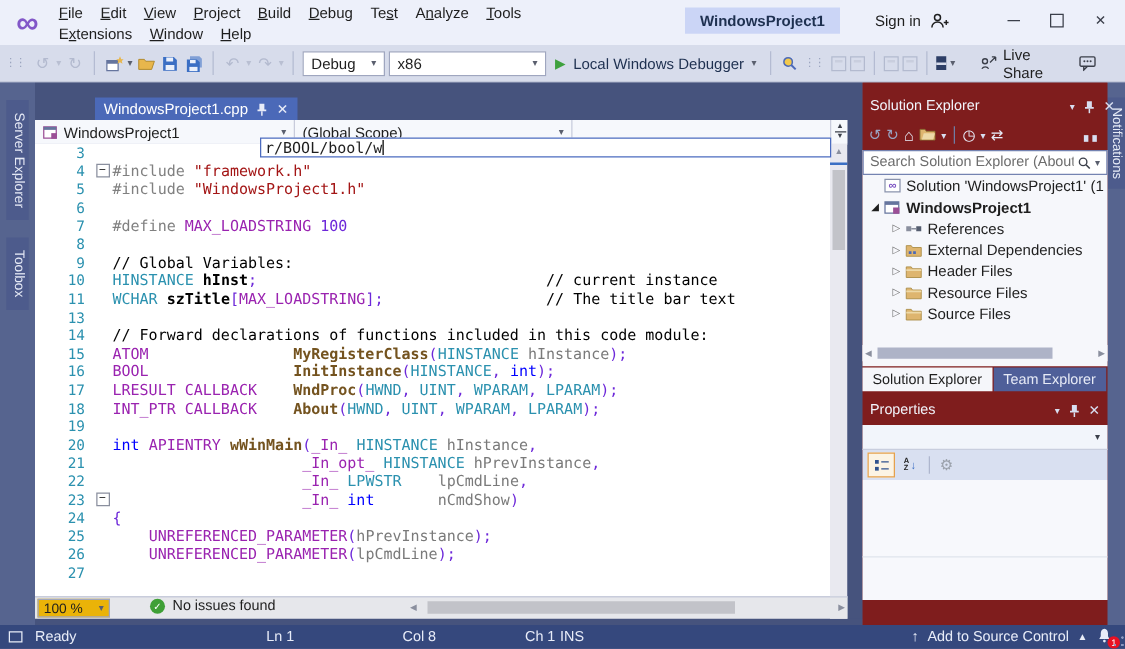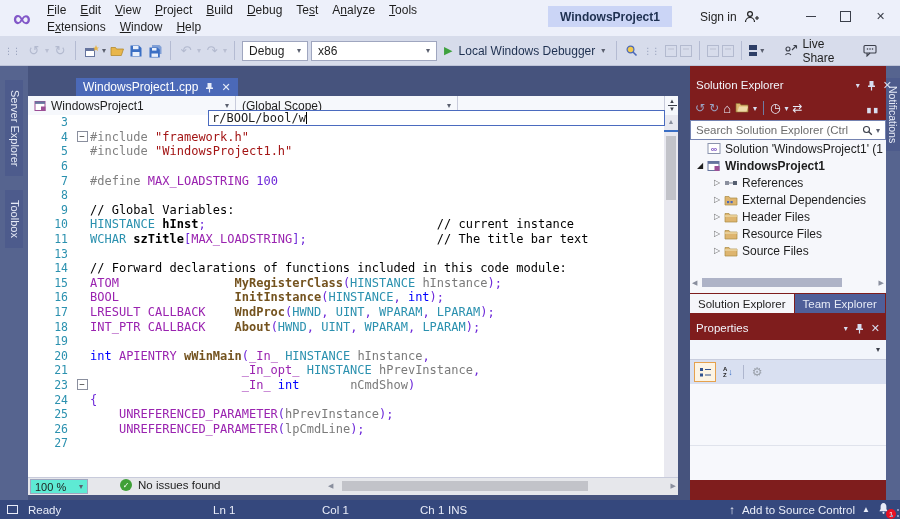--- a/index.html
+++ b/index.html
@@ -68,21 +68,21 @@
   .cmd-overlay{position:absolute;left:180px;top:44px;width:457px;height:16px;background:#fff;border:1px solid #4B6BBF;display:flex;align-items:center;padding:0 3px;box-sizing:border-box;font-family:"DejaVu Sans Mono",monospace;font-size:12px;z-index:5;}
   .caret{width:1px;height:12px;background:#000;display:inline-block;}
 
   .vscroll{position:absolute;left:636px;top:49px;width:14px;height:380px;background:#E9E9F0;}
   .vscroll .arr{position:absolute;left:0;width:14px;text-align:center;font-size:7px;color:#8A8F9E;}
   .vscroll .mark{position:absolute;left:0;top:15px;width:14px;height:2px;background:#3B6FC4;}
   .vscroll .thumb{position:absolute;left:2px;top:21px;width:10px;height:64px;background:#C2C3C9;}
   .envfill{position:absolute;left:650px;top:30px;width:12px;height:399px;background:#46537D;}
 
   .editor-bottom{position:absolute;left:0;top:411px;width:650px;height:18px;background:#E6E7EB;border-top:1px solid #C8CBDB;box-sizing:border-box;}
-  .zoom-combo{position:absolute;left:2px;top:1px;width:58px;height:15px;background:#5eead4;border:1px solid #9FA6BF;display:flex;align-items:center;justify-content:space-between;padding:0 4px;box-sizing:border-box;font-size:11px;}
+  .zoom-combo{position:absolute;left:2px;top:1px;width:58px;height:15px;background:#eab308;border:1px solid #9FA6BF;display:flex;align-items:center;justify-content:space-between;padding:0 4px;box-sizing:border-box;font-size:11px;}
   .issues{position:absolute;left:92px;top:1px;display:flex;align-items:center;gap:6px;font-size:11.5px;}
   .chk{width:12px;height:12px;border-radius:50%;background:#3FA037;color:#fff;font-size:8px;display:inline-flex;align-items:center;justify-content:center;}
   .hscroll{position:absolute;left:300px;top:2px;width:348px;height:13px;}
   .hscroll .arr{position:absolute;top:2px;font-size:7px;color:#8A8F9E;}
   .hscroll .thumb{position:absolute;left:14px;top:1px;width:246px;height:10px;background:#C2C3C9;}
 
   
   .right-col{position:absolute;left:690px;top:66px;width:196px;height:434px;background:#7f1d1d;}
   .panel-title{display:flex;align-items:center;color:#F2F4FB;font-size:11.5px;padding:0 6px;height:20px;justify-content:space-between;}
   .pt-icons{display:flex;align-items:center;gap:7px;color:#D8DEF0;}
@@ -321,20 +321,21 @@
       <div class="code-row"><span class="ln">11</span><span class="foldcol"></span><span class="codetext"><span class="tok type">WCHAR</span><span class="tok pl"> </span><span class="tok glob">szTitle</span><span class="tok pl">[</span><span class="tok mac">MAX_LOADSTRING</span><span class="tok pl">];                  </span><span class="tok cm">// The title bar text</span></span></div>
       <div class="code-row"><span class="ln">13</span><span class="foldcol"></span><span class="codetext"></span></div>
       <div class="code-row"><span class="ln">14</span><span class="foldcol"></span><span class="codetext"><span class="tok cm">// Forward declarations of functions included in this code module:</span></span></div>
       <div class="code-row"><span class="ln">15</span><span class="foldcol"></span><span class="codetext"><span class="tok mac">ATOM</span><span class="tok pl">                </span><span class="tok fn">MyRegisterClass</span><span class="tok pl">(</span><span class="tok type">HINSTANCE</span><span class="tok pl"> </span><span class="tok par">hInstance</span><span class="tok pl">);</span></span></div>
       <div class="code-row"><span class="ln">16</span><span class="foldcol"></span><span class="codetext"><span class="tok mac">BOOL</span><span class="tok pl">                </span><span class="tok fn">InitInstance</span><span class="tok pl">(</span><span class="tok type">HINSTANCE</span><span class="tok pl">, </span><span class="tok kw">int</span><span class="tok pl">);</span></span></div>
       <div class="code-row"><span class="ln">17</span><span class="foldcol"></span><span class="codetext"><span class="tok mac">LRESULT CALLBACK</span><span class="tok pl">    </span><span class="tok fn">WndProc</span><span class="tok pl">(</span><span class="tok type">HWND</span><span class="tok pl">, </span><span class="tok type">UINT</span><span class="tok pl">, </span><span class="tok type">WPARAM</span><span class="tok pl">, </span><span class="tok type">LPARAM</span><span class="tok pl">);</span></span></div>
       <div class="code-row"><span class="ln">18</span><span class="foldcol"></span><span class="codetext"><span class="tok mac">INT_PTR CALLBACK</span><span class="tok pl">    </span><span class="tok fn">About</span><span class="tok pl">(</span><span class="tok type">HWND</span><span class="tok pl">, </span><span class="tok type">UINT</span><span class="tok pl">, </span><span class="tok type">WPARAM</span><span class="tok pl">, </span><span class="tok type">LPARAM</span><span class="tok pl">);</span></span></div>
       <div class="code-row"><span class="ln">19</span><span class="foldcol"></span><span class="codetext"></span></div>
       <div class="code-row"><span class="ln">20</span><span class="foldcol"></span><span class="codetext"><span class="tok kw">int</span><span class="tok pl"> </span><span class="tok mac">APIENTRY</span><span class="tok pl"> </span><span class="tok fn">wWinMain</span><span class="tok pl">(</span><span class="tok mac">_In_</span><span class="tok pl"> </span><span class="tok type">HINSTANCE</span><span class="tok pl"> </span><span class="tok par">hInstance</span><span class="tok pl">,</span></span></div>
       <div class="code-row"><span class="ln">21</span><span class="foldcol"></span><span class="codetext"><span class="tok pl">                     </span><span class="tok mac">_In_opt_</span><span class="tok pl"> </span><span class="tok type">HINSTANCE</span><span class="tok pl"> </span><span class="tok par">hPrevInstance</span><span class="tok pl">,</span></span></div>
+      <div class="code-row"><span class="ln">22</span><span class="foldcol"></span><span class="codetext"><span class="tok pl">                     </span><span class="tok mac">_In_</span><span class="tok pl"> </span><span class="tok type">LPWSTR</span><span class="tok pl">    </span><span class="tok par">lpCmdLine</span><span class="tok pl">,</span></span></div>
       <div class="code-row"><span class="ln">23</span><span class="foldcol"><span class="foldbox">−</span></span><span class="codetext"><span class="tok pl">                     </span><span class="tok mac">_In_</span><span class="tok pl"> </span><span class="tok kw">int</span><span class="tok pl">       </span><span class="tok par">nCmdShow</span><span class="tok pl">)</span></span></div>
       <div class="code-row"><span class="ln">24</span><span class="foldcol"></span><span class="codetext"><span class="tok pl">{</span></span></div>
       <div class="code-row"><span class="ln">25</span><span class="foldcol"></span><span class="codetext"><span class="tok pl">    </span><span class="tok mac">UNREFERENCED_PARAMETER</span><span class="tok pl">(</span><span class="tok par">hPrevInstance</span><span class="tok pl">);</span></span></div>
       <div class="code-row"><span class="ln">26</span><span class="foldcol"></span><span class="codetext"><span class="tok pl">    </span><span class="tok mac">UNREFERENCED_PARAMETER</span><span class="tok pl">(</span><span class="tok par">lpCmdLine</span><span class="tok pl">);</span></span></div>
       <div class="code-row"><span class="ln">27</span><span class="foldcol"></span><span class="codetext"></span></div>
     </div>
 
   <div class="cmd-overlay">
     <span style="white-space:pre;">r/BOOL/bool/w</span>
     <span class="caret"></span>
@@ -391,21 +392,21 @@
     </span>
     <span class="tcaret" style="color:#D8DEF0;">▾</span>
     <span class="sep"></span>
     <span style="font-size:12px;">◷</span>
     <span class="tcaret" style="color:#D8DEF0;">▾</span>
     <span style="font-size:12px;">⇄</span>
     <span class="ovf">▖▖</span>
   </div>
 
   <div class="se-search">
-    <span class="ph">Search Solution Explorer (Ctrl</span>
+    <span class="ph">Search Solution Explorer (About</span>
     <svg width="11" height="11">
         <circle cx="4.5" cy="4.5" r="3" fill="none" stroke="#3B3F4A" stroke-width="1.1"></circle>
         <line x1="6.8" y1="6.8" x2="9.8" y2="9.8" stroke="#3B3F4A" stroke-width="1.3"></line>
       </svg>
     <span class="tcaret">▾</span>
   </div>
 
   <div class="se-tree" id="se-tree">
       <div class="tree-row" style="padding-left: 4px;">
         <span class="exp"></span>
@@ -532,21 +533,21 @@
     </div>
   </div>
 </div>
 
 <div class="statusbar">
   <span class="sb sb-icon">
       <span class="winrect"></span>
     </span>
   <span class="sb sb-ready">Ready</span>
   <span class="sb sb-ln">Ln 1</span>
-  <span class="sb sb-col">Col 1</span>
+  <span class="sb sb-col">Col 8</span>
   <span class="sb sb-ch">Ch 1</span>
   <span class="sb sb-ins">INS</span>
   <span class="sb-right">
     <span>↑</span>
     <span>Add to Source Control</span>
     <span style="font-size:8px;">▲</span>
   </span>
   <span class="sb-bell">
     <svg width="13" height="13">
         <path d="M6.5 1 C4.6 1 3.6 2.8 3.6 4.8 L3.6 7 L2.4 9.2 H10.6 L9.4 7 L9.4 4.8 C9.4 2.8 8.4 1 6.5 1 Z" fill="#E8ECF8"></path>

